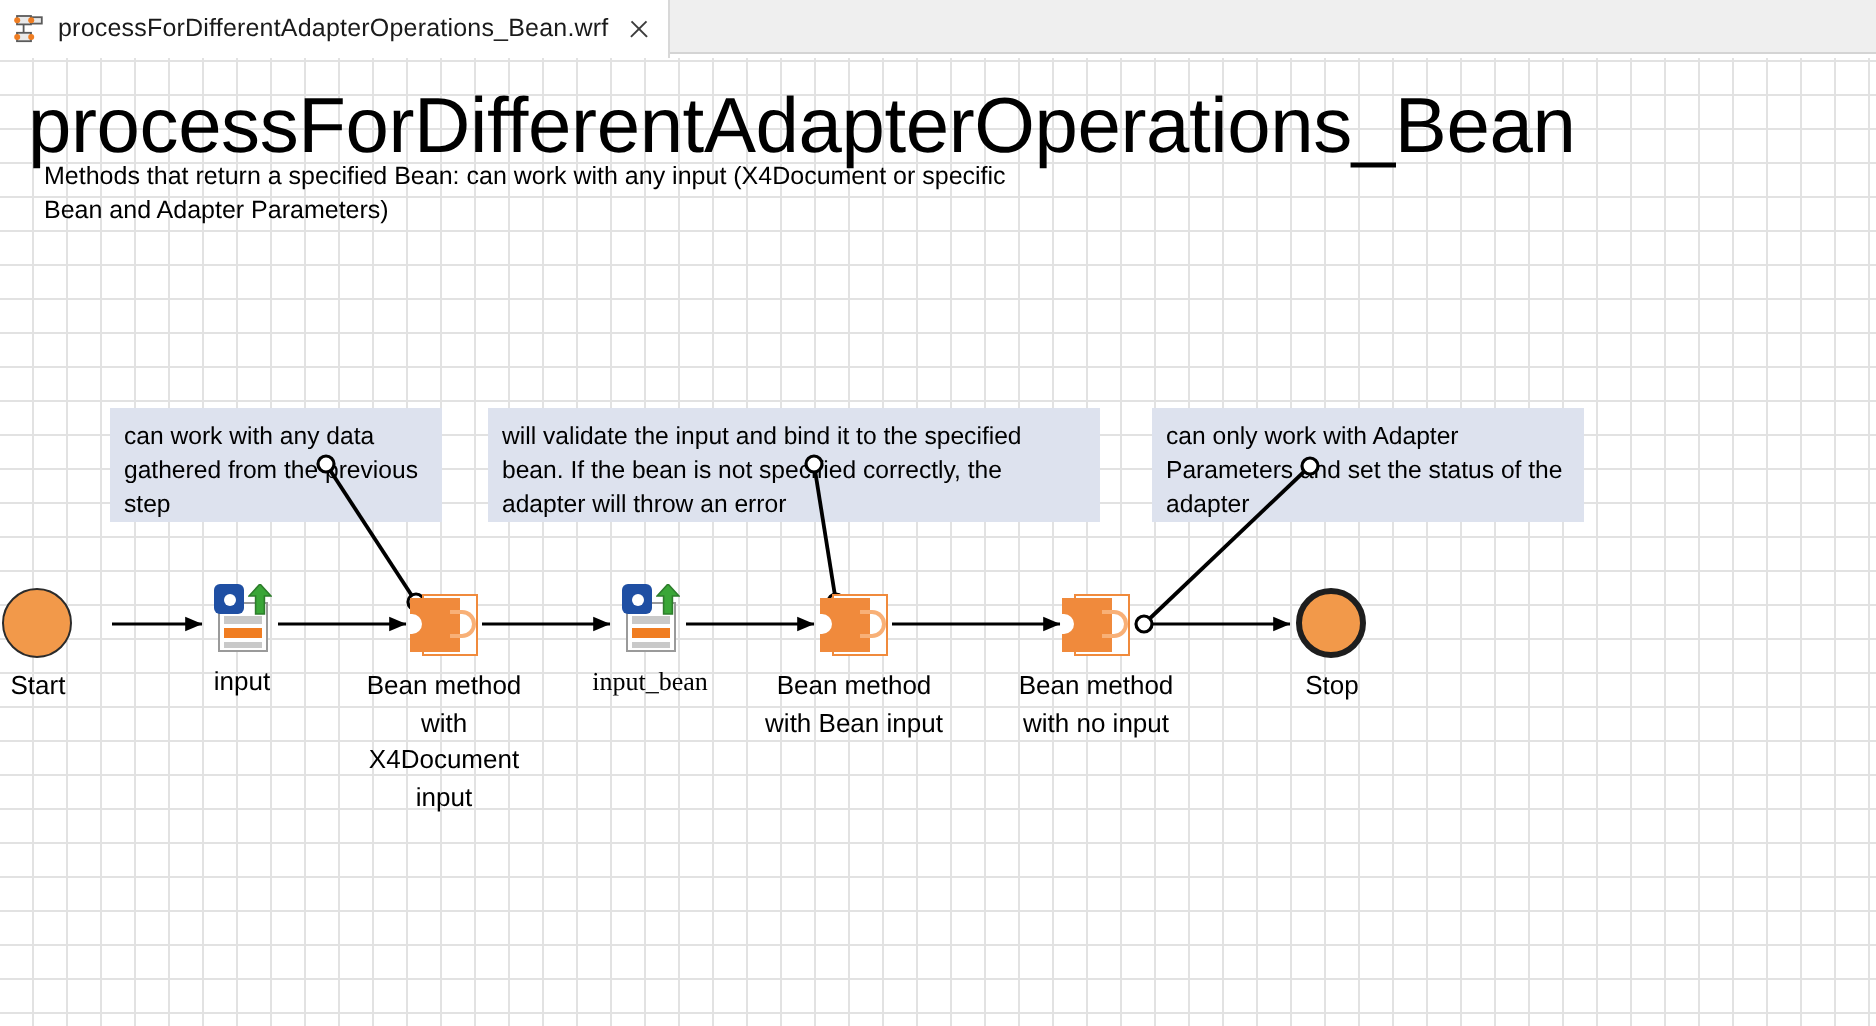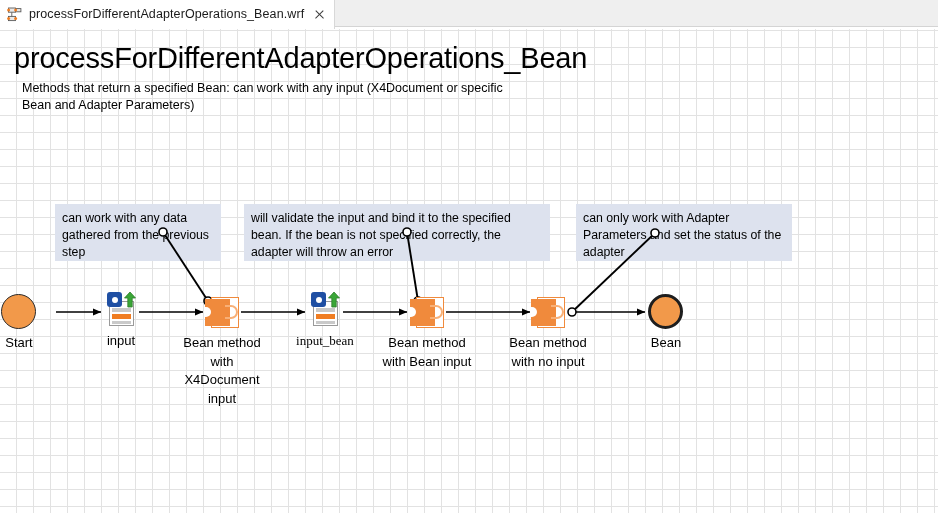--- a/index.html
+++ b/index.html
@@ -50,21 +50,21 @@
     background-image:
       linear-gradient(to right,#e2e2e2 1px,transparent 1px),
       linear-gradient(to bottom,#e2e2e2 1px,transparent 1px);
     background-size:17px 17px;
     background-position:-1px 1px;
     overflow:hidden;
   }
 
   .title{
     position:absolute;left:14px;top:13px;
-    font-size:29px;color:#000;white-space:nowrap;
+    font-size:39px;color:#000;white-space:nowrap;
     font-weight:400;letter-spacing:-0.2px;
   }
   .subtitle{
     position:absolute;left:22px;top:51px;width:512px;
     font-size:12.5px;color:#000;line-height:17px;
   }
 
   
   .note{
     position:absolute;
@@ -267,17 +267,17 @@
         <div class="body"></div>
         <div class="knob"></div>
         <div class="notchL"></div>
       </div>
       <div class="node-label" style="top:37px;width:160px;">Bean method
 with no input</div>
     </div>
 
     <div class="node" style="left:648px;top:265px;width:36px;">
       <div class="circ stop"></div>
-      <div class="node-label" style="top:40px;width:120px;">Bean</div>
+      <div class="node-label" style="top:40px;width:120px;">Stop</div>
     </div>
 
   </div>
 </div>
 
 </body></html>

